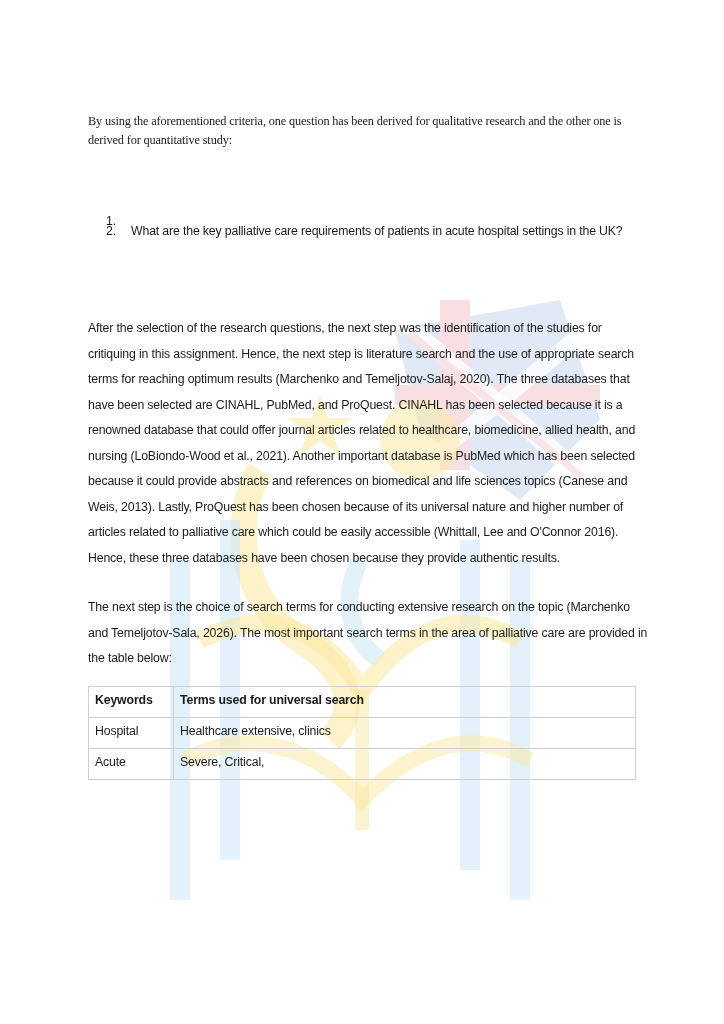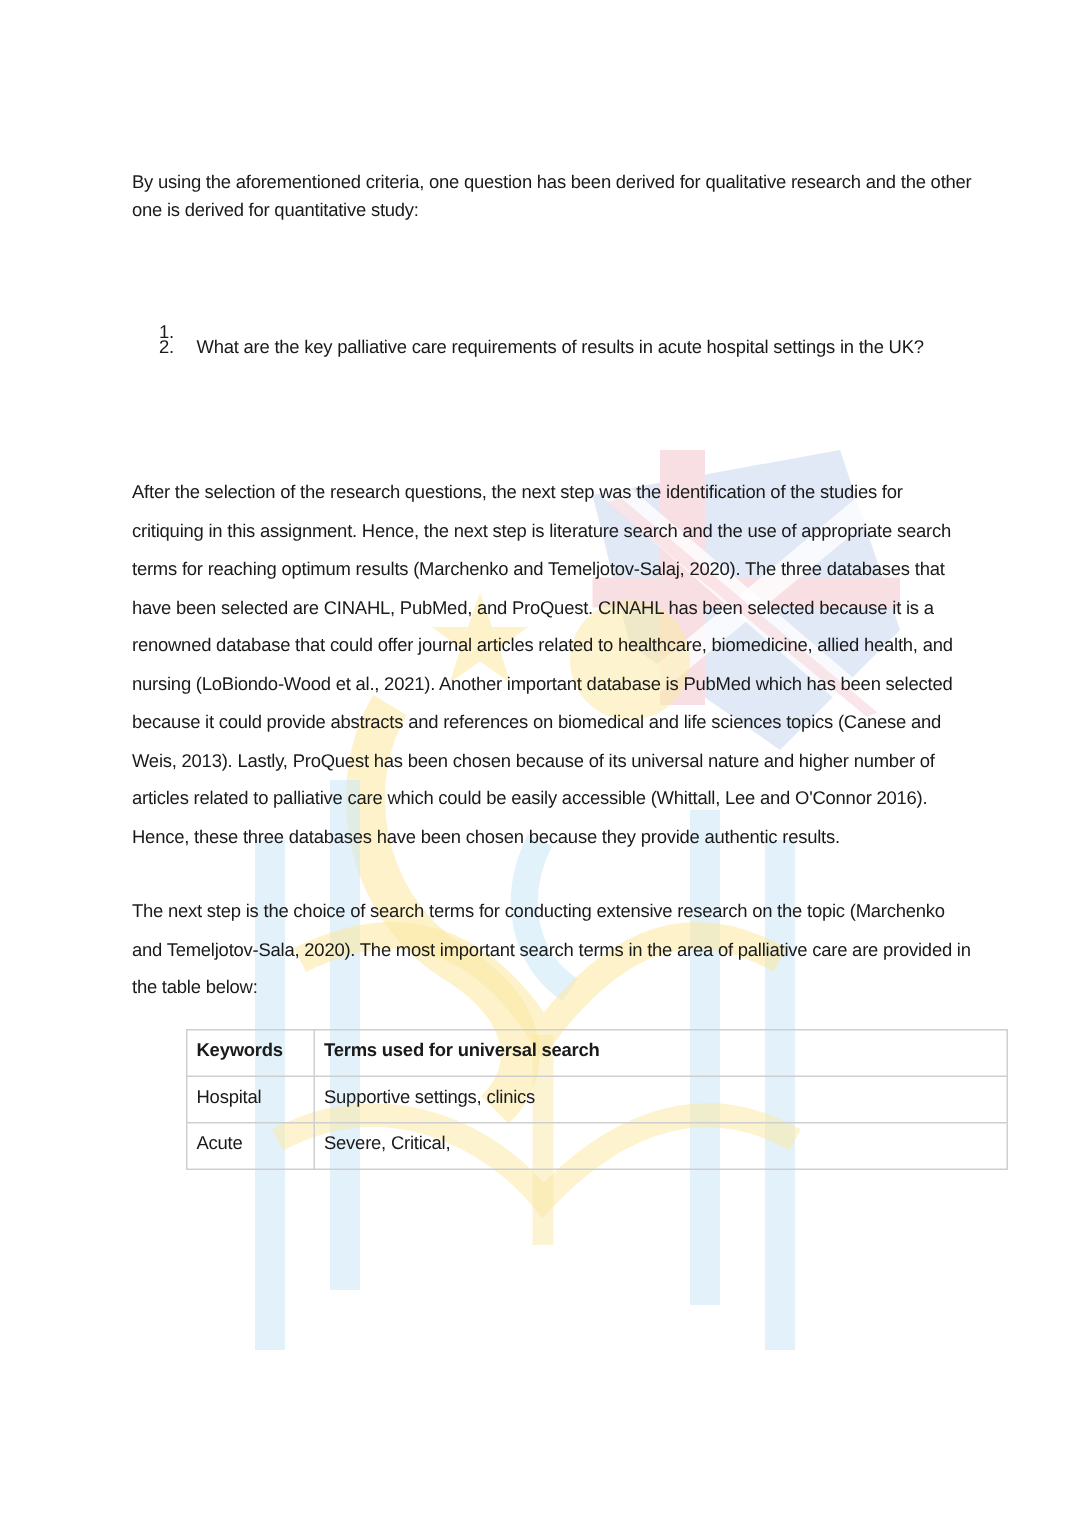--- a/index.html
+++ b/index.html
@@ -3,27 +3,27 @@
 <meta charset="utf-8">
 <style>
   html, body { margin: 0; padding: 0; background: #ffffff; }
   body { width: 724px; height: 1024px; position: relative; overflow: hidden;
          font-family: "Liberation Sans", "DejaVu Sans", sans-serif; color: #1a1a1a; }
   .page { position: absolute; left: 0; top: 0; width: 724px; height: 1024px; background: #fff; }
   .watermark { position: absolute; left: 0; top: 0; width: 724px; height: 1024px; pointer-events: none; z-index: 0; }
   .content { position: absolute; left: 88px; top: 112px; width: 560px; z-index: 1; font-size: 12.3px; letter-spacing: -0.15px; }
   .para { margin: 0; line-height: 19px; }
   .para.spaced { line-height: 25.5px; margin-top: 24px; }
-  .intro { position: absolute; left: 0; top: 0; width: 560px; }
+  .intro { position: absolute; left: 0; top: 0; width: 560px; font-family: Liberation Serif, serif; }
   .qlist { position: absolute; left: 18px; top: 100px; margin: 0; padding: 0; list-style: none; }
   .qlist li { position: relative; padding-left: 25px; line-height: 19px; margin-bottom: 10px; white-space: nowrap; }
   .qlist .num { position: absolute; left: 0; top: 0; }
   .p2 { position: absolute; left: 0; top: 180px; width: 560px; }
   .p3 { position: absolute; left: 0; top: 459px; width: 560px; }
-  table.terms { position: absolute; left: 0; top: 574px; width: 548px; border-collapse: collapse; font-size: 12.3px; margin-left: 36px; }
+  table.terms { position: absolute; left: 0; top: 574px; width: 548px; border-collapse: collapse; font-size: 12.3px; }
   table.terms td { border: 1px solid #cfcfcf; padding: 4px 7px 8px 6px; vertical-align: top; line-height: 18px; }
   table.terms td.kw { width: 71px; }
   table.terms tr.hdr td { font-weight: bold; height: 15px; }
   table.terms tr.r1 td { height: 33px; }
   table.terms tr.r2 td { height: 14px; }
   table.terms tr.r3 td { height: 33px; }
   table.terms tr.r4 td { height: 15px; }
 </style>
 </head>
 <body>
@@ -64,37 +64,37 @@
   <div class="content">
 
     <p class="para intro">By using the aforementioned criteria, one question has been derived for qualitative research and the other one is derived for quantitative study:</p>
 
     <ol class="qlist">
       <li>
         <span class="num">1.</span>
       </li>
       <li>
         <span class="num">2.</span>
-        <span>What are the key palliative care requirements of results in acute hospital settings in the UK?</span>
+        <span>What are the key palliative care requirements of patients in acute hospital settings in the UK?</span>
       </li>
     </ol>
 
     <p class="para spaced p2">After the selection of the research questions, the next step was the identification of the studies for critiquing in this assignment. Hence, the next step is literature search and the use of appropriate search terms for reaching optimum results (Marchenko and Temeljotov-Salaj, 2020). The three databases that have been selected are CINAHL, PubMed, and ProQuest. CINAHL has been selected because it is a renowned database that could offer journal articles related to healthcare, biomedicine, allied health, and nursing (LoBiondo-Wood et al., 2021). Another important database is PubMed which has been selected because it could provide abstracts and references on biomedical and life sciences topics (Canese and Weis, 2013). Lastly, ProQuest has been chosen because of its universal nature and higher number of articles related to palliative care which could be easily accessible (Whittall, Lee and O'Connor 2016). Hence, these three databases have been chosen because they provide authentic results.</p>
 
-    <p class="para spaced p3">The next step is the choice of search terms for conducting extensive research on the topic (Marchenko and Temeljotov-Sala, 2020). The most important search terms in the area of palliative care are provided in the table below:</p>
+    <p class="para spaced p3">The next step is the choice of search terms for conducting extensive research on the topic (Marchenko and Temeljotov-Sala, 2026). The most important search terms in the area of palliative care are provided in the table below:</p>
 
     <table class="terms">
       <tbody>
           <tr class="hdr">
         <td class="kw">Keywords</td>
         <td>Terms used for universal search</td>
       </tr>
       <tr class="r2">
         <td class="kw">Hospital</td>
-        <td>Supportive settings, clinics</td>
+        <td>Healthcare extensive, clinics</td>
       </tr>
       <tr class="r4">
         <td class="kw">Acute</td>
         <td>Severe, Critical,</td>
       </tr>
     </tbody>
       </table>
 
   </div>
 </div>

